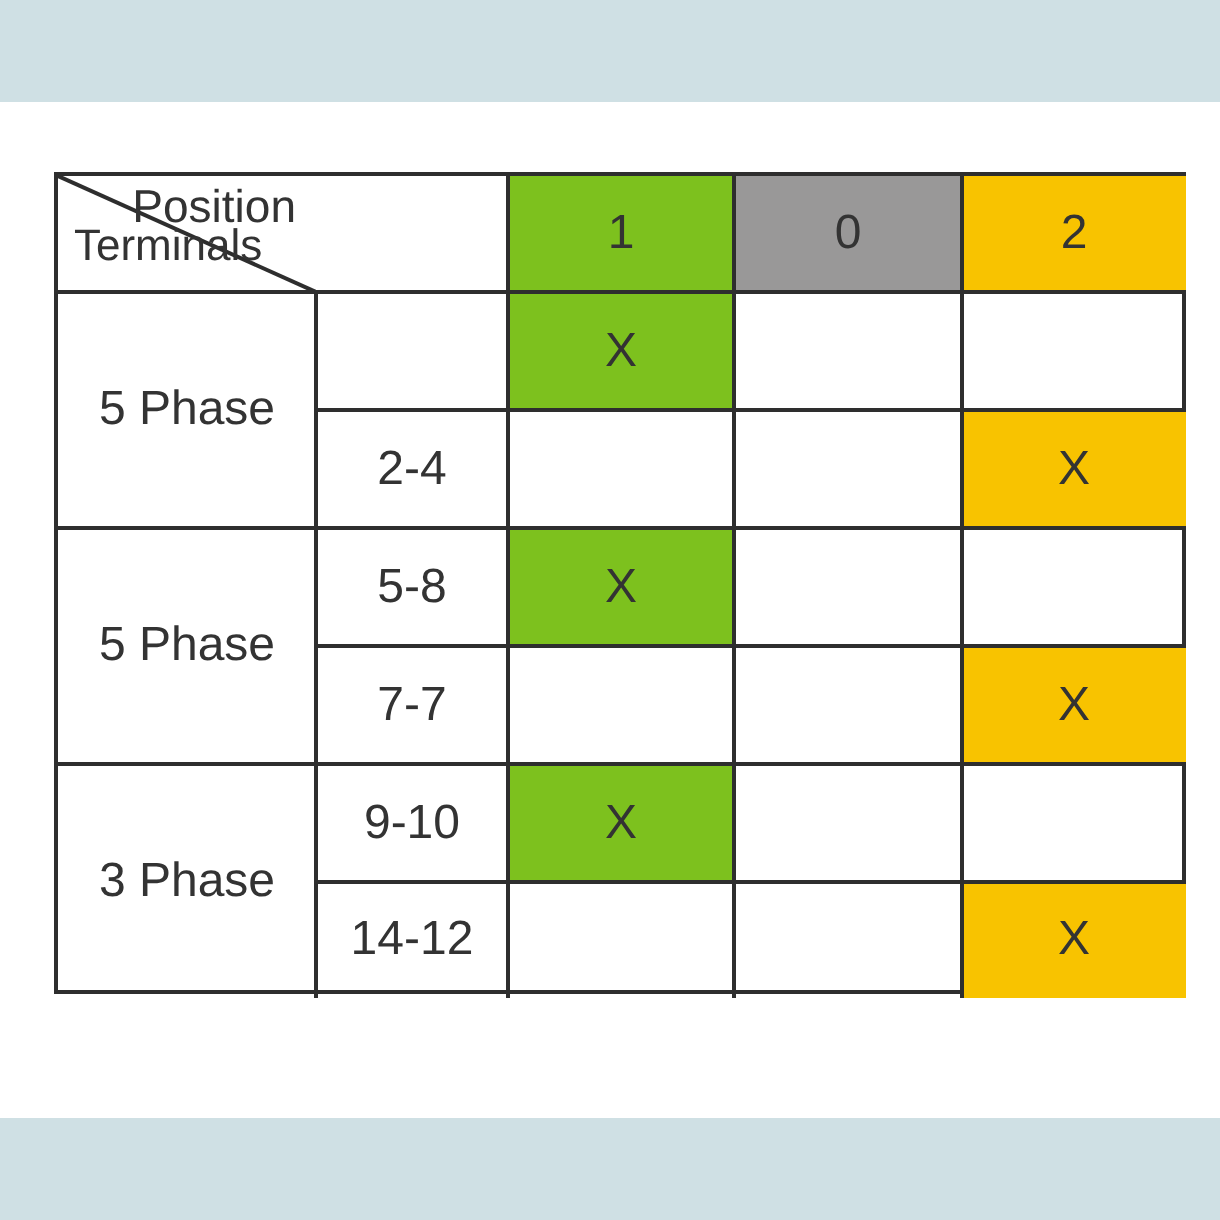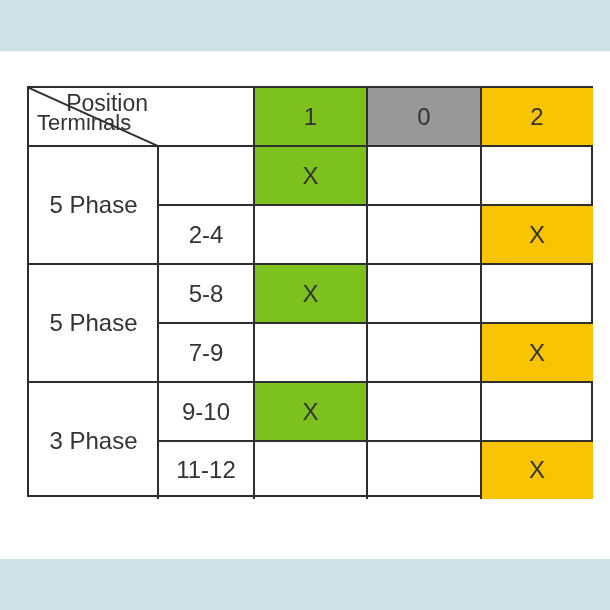--- a/index.html
+++ b/index.html
@@ -33,23 +33,23 @@
   <div class="cell" style="left:225px;top:0;width:113px;height:58px;background:#7dc11e;">1</div>
   <div class="cell" style="left:338px;top:0;width:114px;height:58px;background:#999898;">0</div>
   <div class="cell" style="left:452px;top:0;width:112px;height:58px;background:#f8c300;">2</div>
 
   <div class="cell" style="left:0;top:58px;width:129px;height:118px;">5 Phase</div>
   <div class="cell" style="left:0;top:176px;width:129px;height:118px;">5 Phase</div>
   <div class="cell" style="left:0;top:294px;width:129px;height:117px;">3 Phase</div>
 
   <div class="cell" style="left:129px;top:117px;width:96px;height:59px;">2-4</div>
   <div class="cell" style="left:129px;top:176px;width:96px;height:59px;">5-8</div>
-  <div class="cell" style="left:129px;top:235px;width:96px;height:59px;">7-9</div>
+  <div class="cell" style="left:129px;top:235px;width:96px;height:59px;">7-7</div>
   <div class="cell" style="left:129px;top:294px;width:96px;height:59px;text-align:center;">9-10</div>
-  <div class="cell" style="left:129px;top:353px;width:96px;height:58px;">11-12</div>
+  <div class="cell" style="left:129px;top:353px;width:96px;height:58px;">14-12</div>
 
   <div class="cell" style="left:225px;top:58px;width:113px;height:59px;background:#7dc11e;">X</div>
   <div class="cell" style="left:225px;top:117px;width:113px;height:59px;"></div>
   <div class="cell" style="left:225px;top:176px;width:113px;height:59px;background:#7dc11e;">X</div>
   <div class="cell" style="left:225px;top:235px;width:113px;height:59px;"></div>
   <div class="cell" style="left:225px;top:294px;width:113px;height:59px;background:#7dc11e;">X</div>
   <div class="cell" style="left:225px;top:353px;width:113px;height:58px;"></div>
 
   <div class="cell" style="left:338px;top:58px;width:114px;height:59px;"></div>
   <div class="cell" style="left:338px;top:117px;width:114px;height:59px;"></div>

